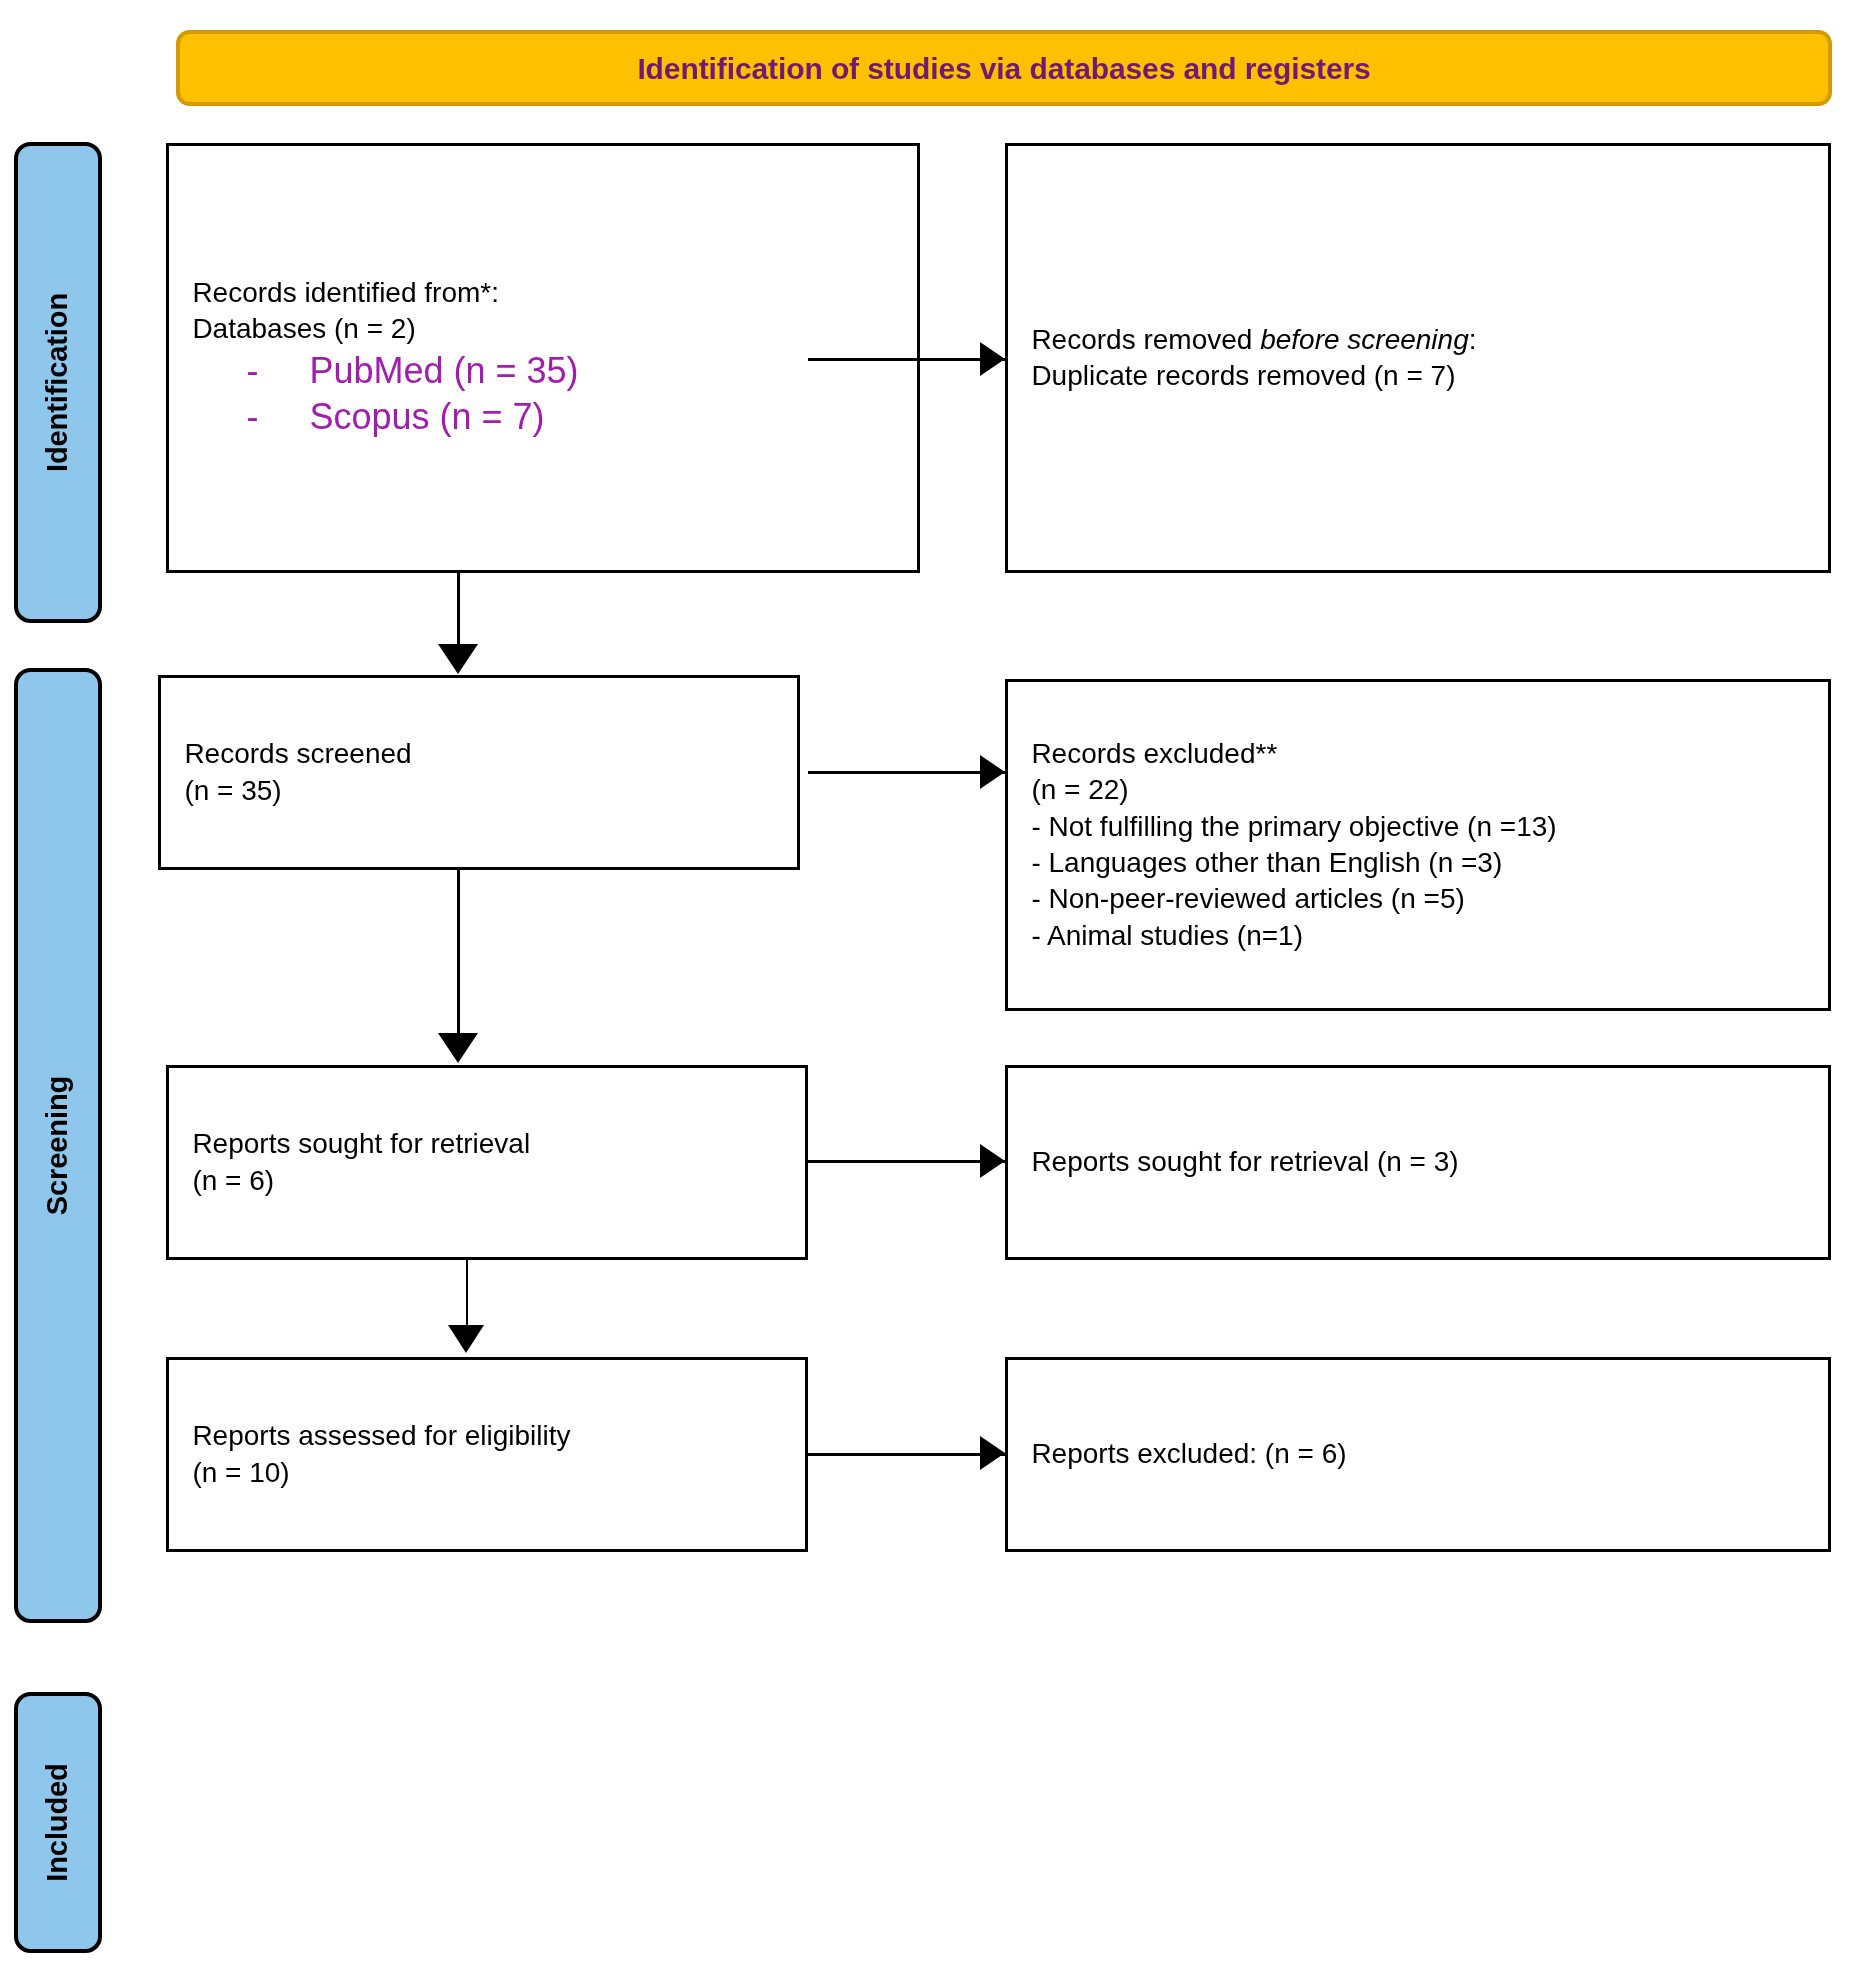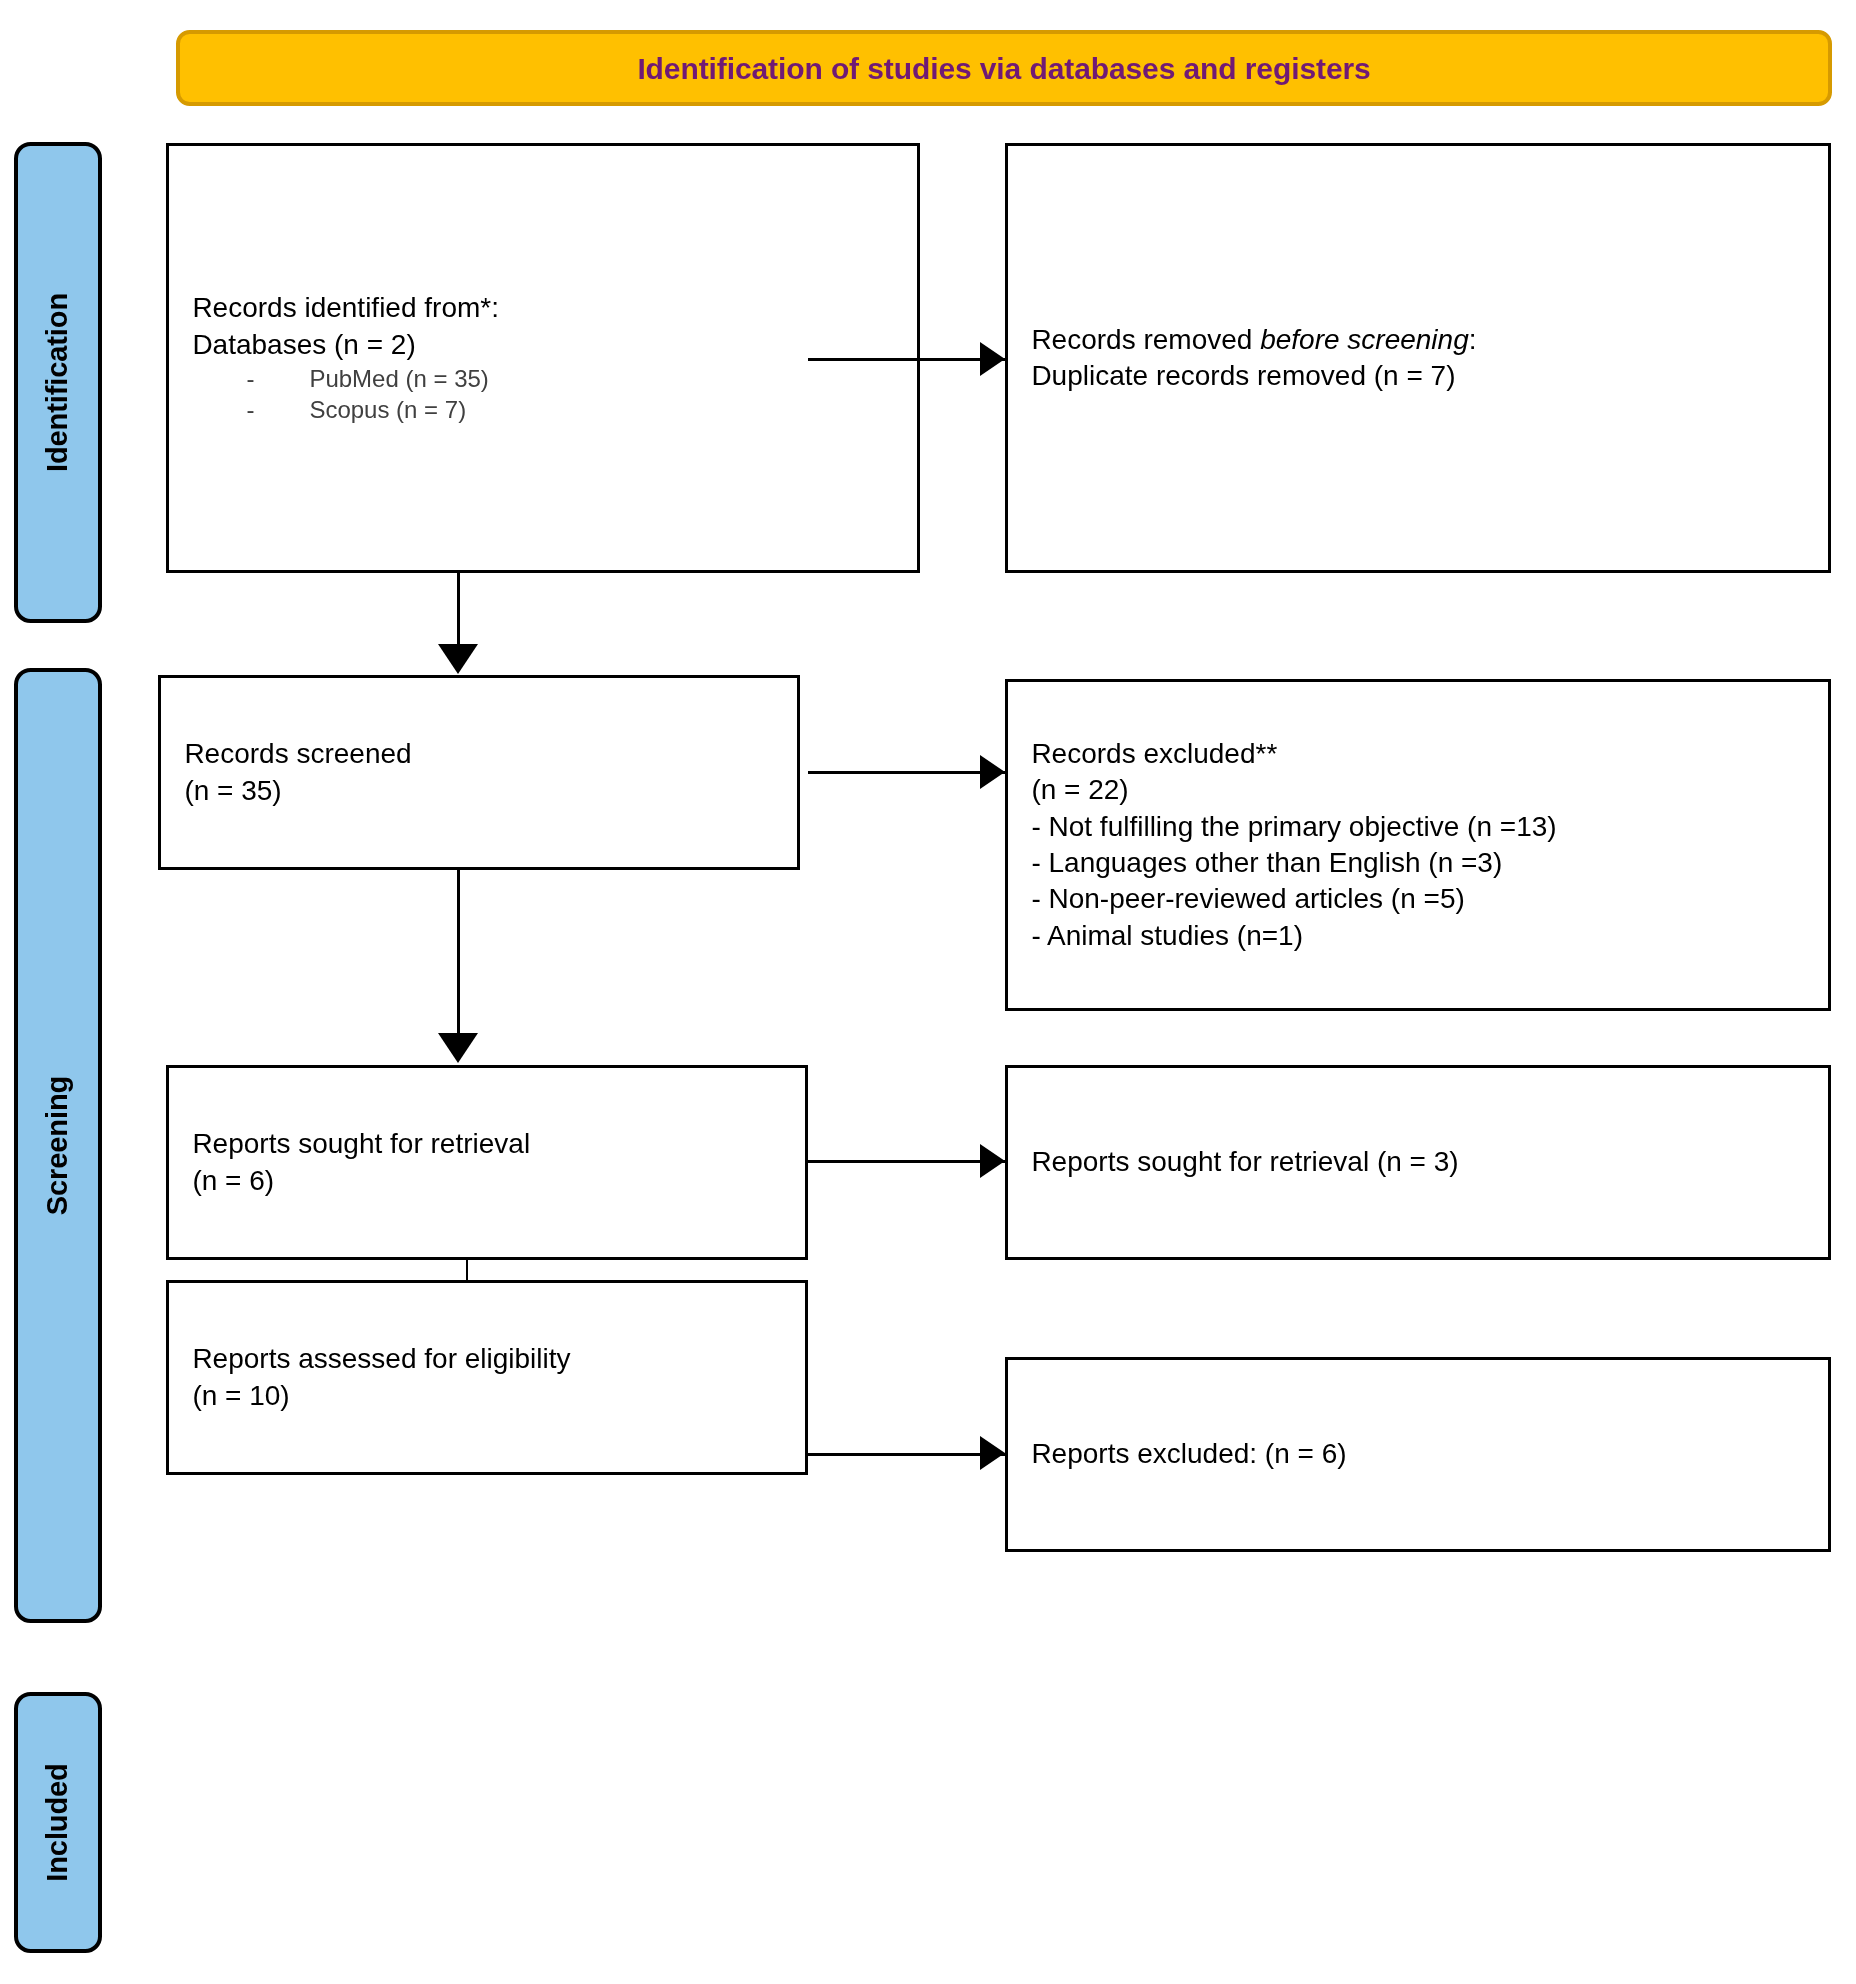--- a/index.html
+++ b/index.html
@@ -80,39 +80,39 @@
     justify-content: center;
   }
   .flowbox .line {
     font-size: 28px;
     color: #000000;
     line-height: 1.30;
     white-space: pre;
   }
   .flowbox .italic { font-style: italic; }
   .flowbox .bullet-line {
-    font-size: 24px;
-    color: #404040;
+    font-size: 36px;
+    color: #a21caf;
     line-height: 1.30;
     white-space: pre;
     padding-left: 54px;
   }
   .flowbox .bullet-line .dash {
     display: inline-block;
     width: 63px;
   }
 
   
   #box-identified   { left: 166px;  top: 143px;  width: 754px; height: 430px; }
   #box-removed      { left: 1005px; top: 143px;  width: 826px; height: 430px; }
   #box-screened     { left: 158px;  top: 675px; width: 642px; height: 195px; }
   #box-excluded     { left: 1005px; top: 679px; width: 826px; height: 332px; }
   #box-sought-left  { left: 166px;  top: 1065px; width: 642px; height: 195px; }
   #box-sought-right { left: 1005px; top: 1065px; width: 826px; height: 195px; }
-  #box-assessed     { left: 166px;  top: 1280px; width: 642px; height: 195px; }
+  #box-assessed     { left: 166px;  top: 1357px; width: 642px; height: 195px; }
   #box-rep-excluded { left: 1005px; top: 1357px; width: 826px; height: 195px; }
   #box-included     { left: 166px;  top: 1699px; width: 642px; height: 248px; }
 
   
   .connector { position: absolute; }
   .h-line {
     position: absolute;
     height: 3.4px;
     background: #000000;
   }

